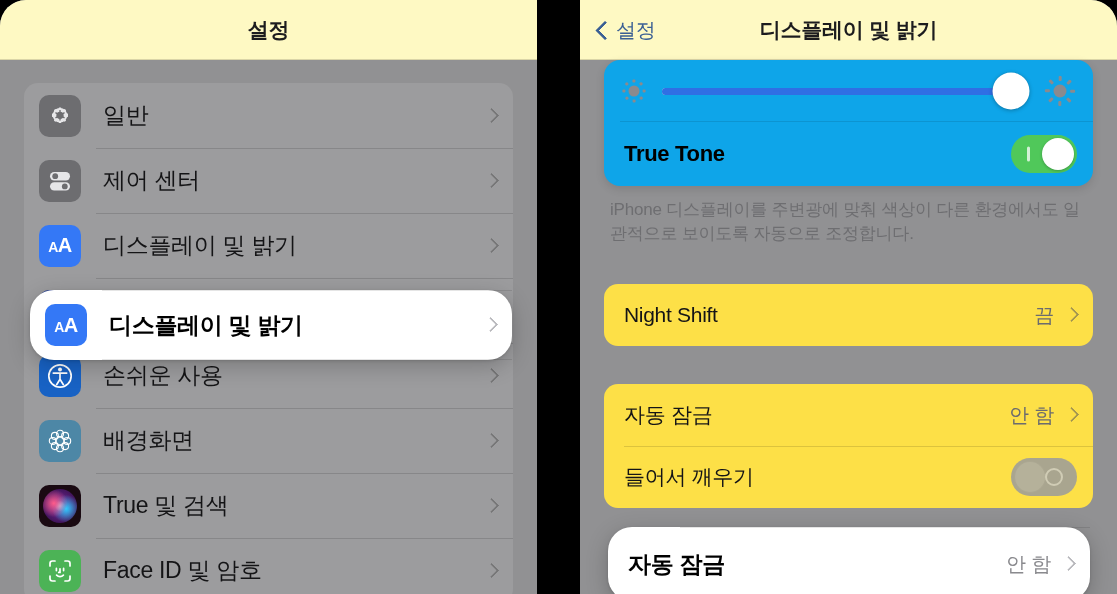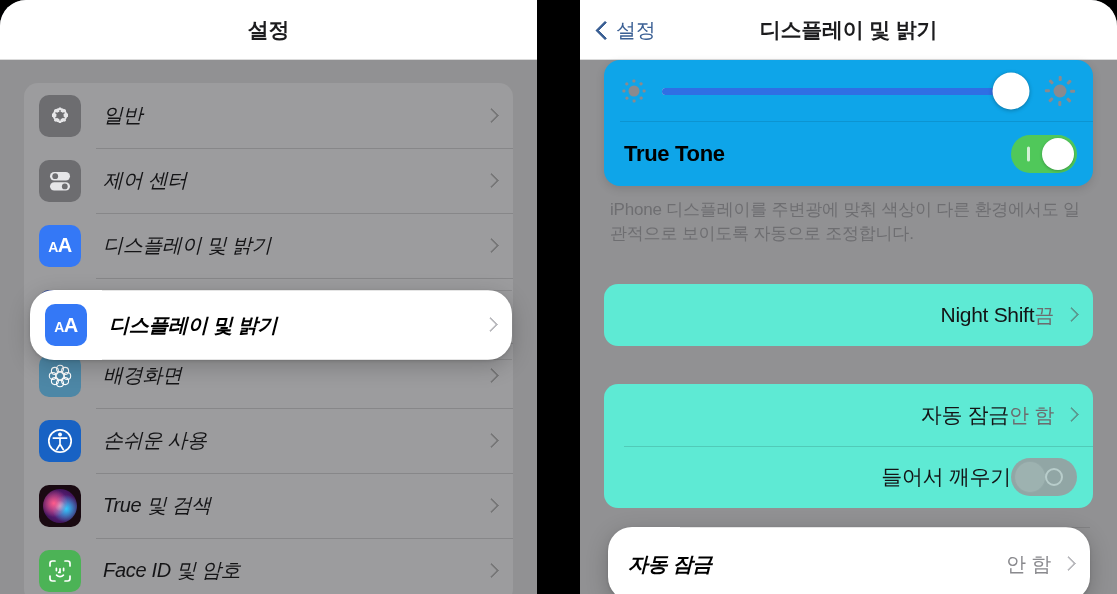--- a/index.html
+++ b/index.html
@@ -27,21 +27,21 @@
   }
   #panel-left  { left: 0;   width: 537px; border-top-left-radius: 26px;  border-top-right-radius: 0; }
   #panel-right { left: 580px; width: 537px; border-top-right-radius: 26px; }
   
   #panel-left::before, #panel-right::before { content: ""; }
 
   
   .navbar {
     position: relative;
     height: 60px;
-    background: #ffffff;
+    background: #fef9c3;
     display: flex;
     align-items: center;
     justify-content: center;
   }
   .navbar::after {
     content: "";
     position: absolute;
     left: 0; right: 0; bottom: 0;
     height: 1px;
     background: rgba(0,0,0,0.14);
@@ -116,25 +116,24 @@
     border-radius: 10px;
     flex: none;
     margin-right: 22px;
     display: flex;
     align-items: center;
     justify-content: center;
     overflow: hidden;
   }
   .row-label {
     flex: 1;
-    font-size: 20px;
+    font-size: 23px;
     color: #141416;
     letter-spacing: -0.3px;
     white-space: nowrap;
-    font-style: italic;
   }
   .row-value {
     font-size: 20px;
     color: #6c6c6e;
     margin-right: 12px;
     letter-spacing: -0.2px;
   }
   .chev {
     width: 11px; height: 18px;
     position: relative;
@@ -331,24 +330,23 @@
   .footnote {
     margin: 12px 30px 0 30px;
     font-size: 17px;
     line-height: 1.42;
     color: #6e6e71;
     letter-spacing: -0.2px;
   }
 
   .plain-group {
     margin: 0 24px;
-    background: #5eead4;
+    background: #fde047;
     border-radius: 14px;
     overflow: hidden;
-    text-align: right;
   }
   .plain-row {
     display: flex;
     align-items: center;
     height: 62px;
     padding: 0 16px 0 20px;
     position: relative;
   }
   .plain-row .pr-label {
     flex: 1;
@@ -431,46 +429,46 @@
                 <i style="background: rgb(232, 232, 239);"></i>
                 <i style="background: rgb(90, 208, 232);"></i>
                 <i style="background: rgb(240, 138, 74);"></i>
               </span>
           </span>
           <span class="row-label">홈 화면</span>
           <span class="chev"></span>
         </div>
 
         <div class="row">
+          <span class="row-icon ic-access">
+            <svg width="32" height="32" viewBox="0 0 32 32">
+              <circle cx="16" cy="16" r="11.2" fill="none" stroke="#fff" stroke-width="1.7"></circle>
+              <circle cx="16" cy="9.6" r="2.0" fill="#fff"></circle>
+              <path d="M9.3 13.1h13.4M16 13.1v6.2m0 0l-3.4 5.4M16 19.3l3.4 5.4" stroke="#fff" stroke-width="1.7" stroke-linecap="round" fill="none"></path>
+            </svg>
+          </span>
+          <span class="row-label">손쉬운 사용</span>
+          <span class="chev"></span>
+        </div>
+
+        <div class="row">
           <span class="row-icon ic-wall">
             <svg width="30" height="30" viewBox="0 0 30 30" fill="none" stroke="#fff" stroke-width="1.1">
               <circle cx="15" cy="15" r="4.4"></circle>
               <circle cx="15" cy="7.8" r="3.5"></circle>
                 <circle cx="15" cy="22.2" r="3.5"></circle>
               <circle cx="7.8" cy="15" r="3.5"></circle>
                 <circle cx="22.2" cy="15" r="3.5"></circle>
               <circle cx="9.9" cy="9.9" r="3.5"></circle>
                 <circle cx="20.1" cy="20.1" r="3.5"></circle>
               <circle cx="20.1" cy="9.9" r="3.5"></circle>
                 <circle cx="9.9" cy="20.1" r="3.5"></circle>
             </svg>
           </span>
           <span class="row-label">배경화면</span>
-          <span class="chev"></span>
-        </div>
-
-        <div class="row">
-          <span class="row-icon ic-access">
-            <svg width="32" height="32" viewBox="0 0 32 32">
-              <circle cx="16" cy="16" r="11.2" fill="none" stroke="#fff" stroke-width="1.7"></circle>
-              <circle cx="16" cy="9.6" r="2.0" fill="#fff"></circle>
-              <path d="M9.3 13.1h13.4M16 13.1v6.2m0 0l-3.4 5.4M16 19.3l3.4 5.4" stroke="#fff" stroke-width="1.7" stroke-linecap="round" fill="none"></path>
-            </svg>
-          </span>
-          <span class="row-label">손쉬운 사용</span>
           <span class="chev"></span>
         </div>
 
         <div class="row">
           <span class="row-icon ic-siri">
             <span class="siri-orb"></span>
           </span>
           <span class="row-label">True 및 검색</span>
           <span class="chev"></span>
         </div>

